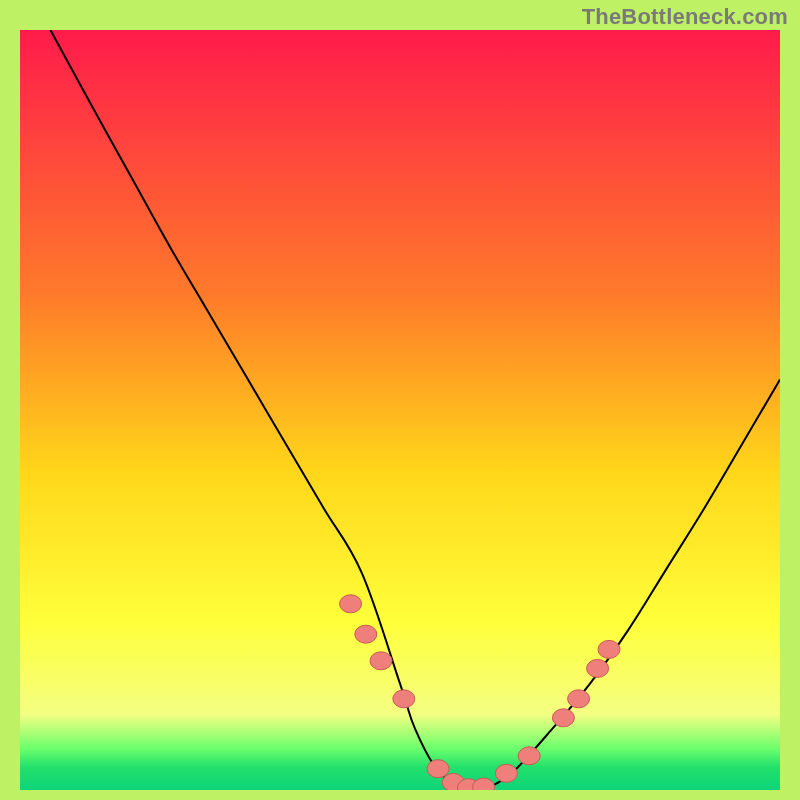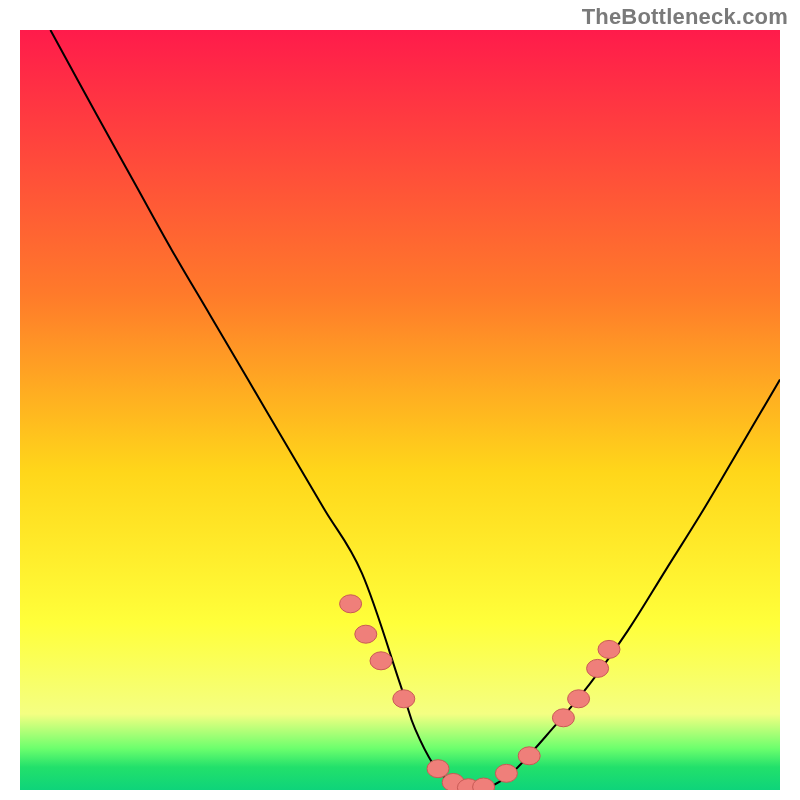--- a/index.html
+++ b/index.html
@@ -1,21 +1,21 @@
 <!DOCTYPE html>
 <html><head>
 <meta charset="utf-8">
 <style>
   * { margin: 0; padding: 0; box-sizing: border-box; }
   html, body { width: 800px; height: 800px; background: #000; overflow: hidden; }
   .container {
     position: relative;
     width: 800px;
     height: 800px;
-    background: #ffffff;
+    background: #bef264;
   }
   .watermark {
     position: absolute;
     top: 4px;
     right: 12px;
     font-family: Arial, Helvetica, sans-serif;
     font-size: 22px;
     font-weight: 600;
     color: #7a7a7a;
     letter-spacing: 0.2px;

